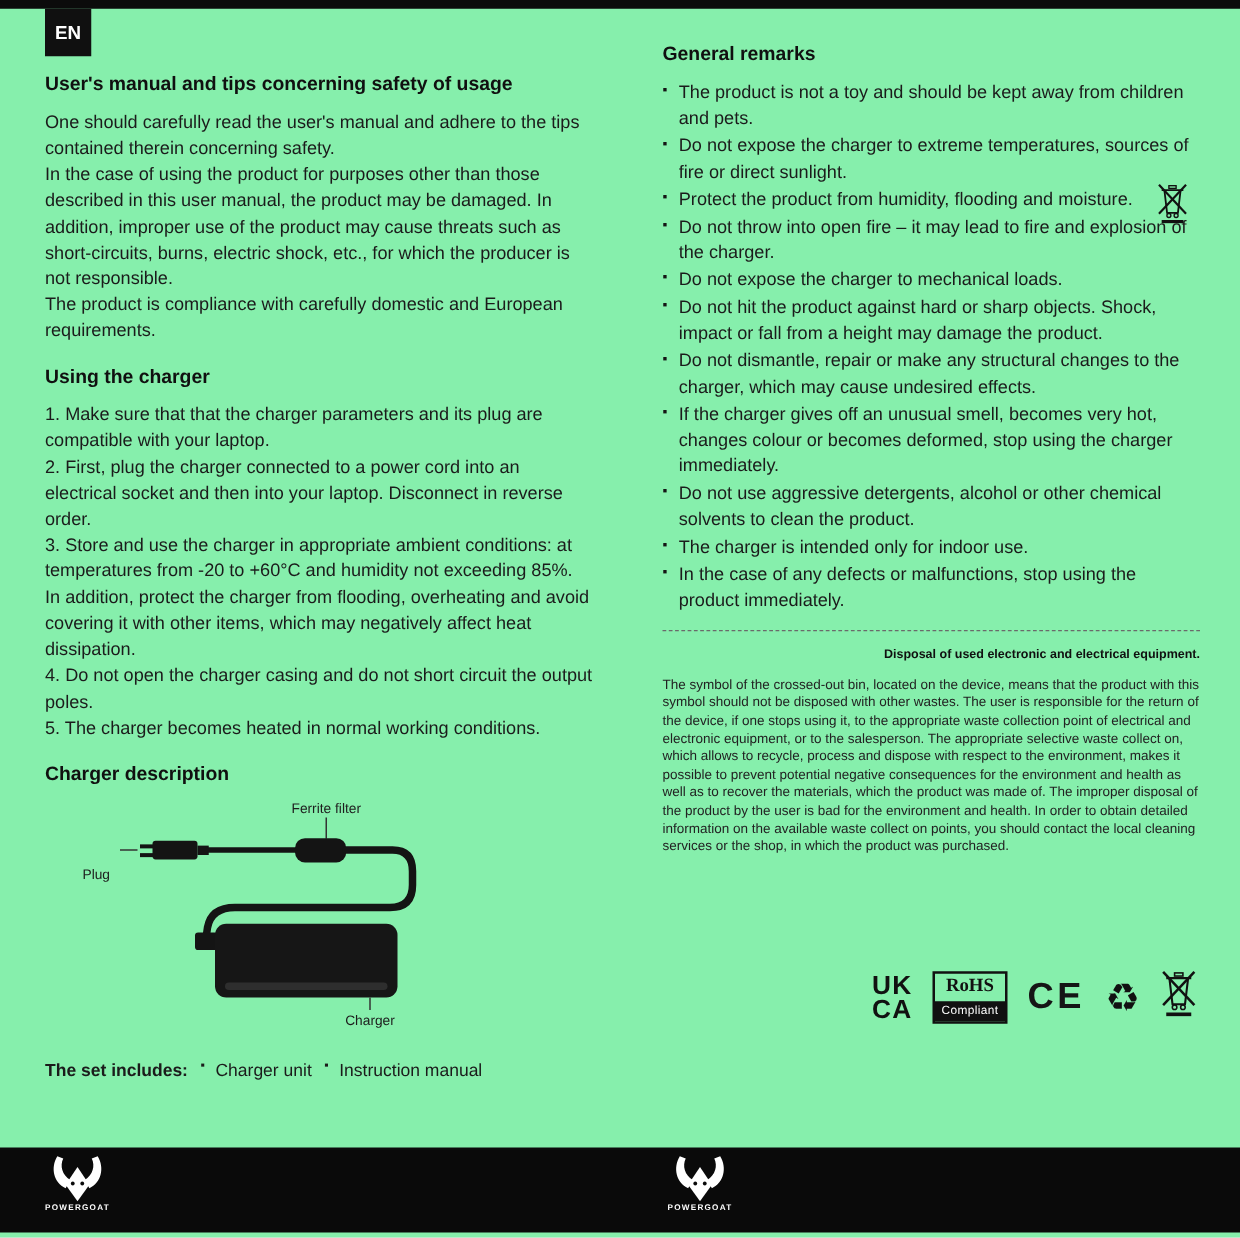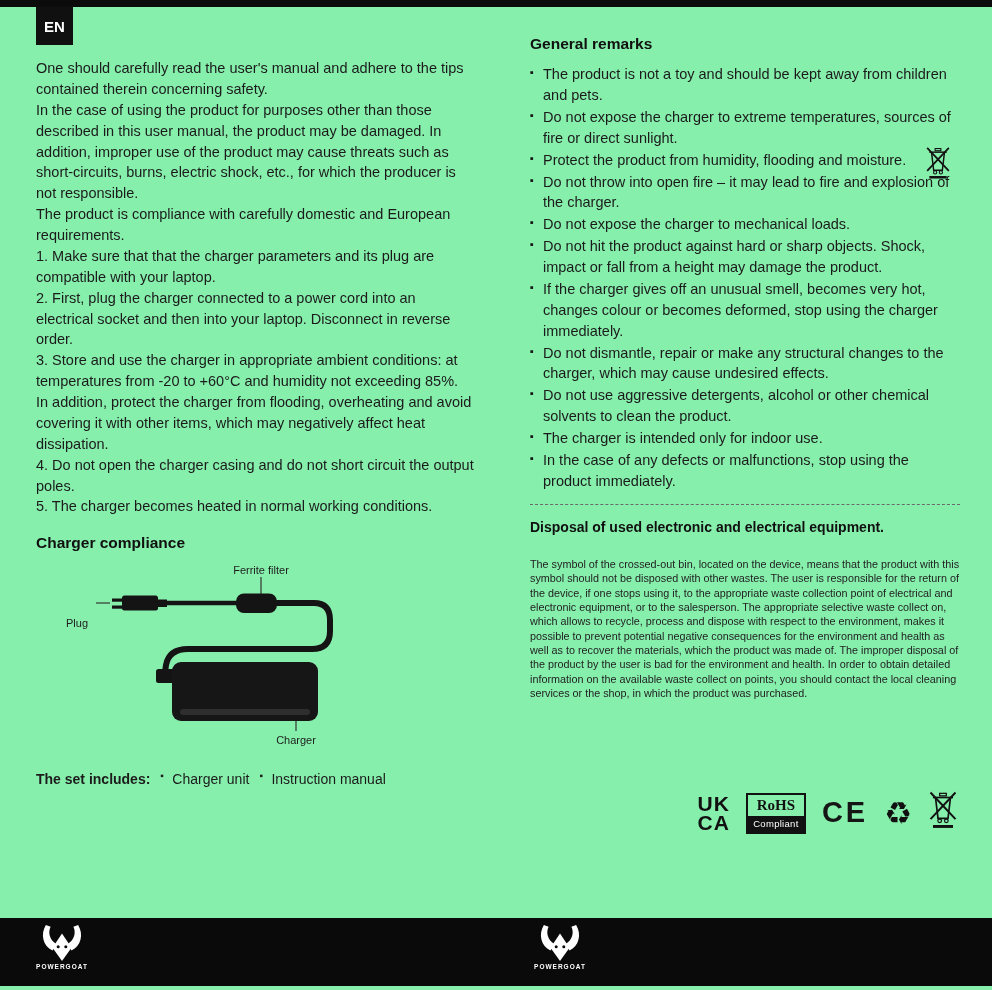--- a/index.html
+++ b/index.html
@@ -11,21 +11,21 @@
   .col{position:absolute;font-size:14.5px;line-height:1.44;}
   .col-left{left:36px;top:58px;width:438px;}
   .col-right{left:530px;top:34px;width:430px;}
   .hd{font-weight:bold;font-size:15.5px;line-height:1.3;margin:0 0 10px 0;color:#101010;}
   .hd-space{margin-top:16px;}
   p{margin:0;}
   ul.sq{list-style:none;margin:0;padding:0;}
   ul.sq li{position:relative;padding-left:13px;margin:0 0 1px 0;}
   ul.sq li::before{content:"▪";position:absolute;left:0;top:1px;font-size:11px;color:#141414;}
   .divider{border:0;border-top:1.5px dashed #6a6a6a;margin:12px 0 12px 0;}
-  .disposal-hd{font-weight:bold;font-size:14px;margin:0 0 20px 0;color:#101010;}
+  .disposal-hd{font-weight:bold;font-size:10px;margin:0 0 10px 0;color:#101010;text-align:right;}
   .disposal-body{font-size:10.8px;line-height:1.33;color:#222;}
   
   .diagram{position:relative;width:340px;height:186px;margin:4px 0 2px 30px;}
   .diagram svg{position:absolute;left:0;top:0;}
   .dlabel{position:absolute;font-size:11px;color:#1d1d1d;white-space:nowrap;}
   .lbl-ferrite{left:195px;top:0;transform:translateX(-50%);}
   .lbl-plug{left:0;top:16px;margin-top:37px;}
   .lbl-charger{left:230px;top:170px;transform:translateX(-50%);}
   .set-row{display:flex;align-items:baseline;gap:10px;margin-top:20px;font-size:14px;flex-wrap:wrap;}
   .set-label{font-weight:bold;}
@@ -62,31 +62,33 @@
       <path d="M9 8 L12 33 L24 33 L27 8" fill="none" stroke="#111" stroke-width="2"></path>
       <circle cx="14" cy="36" r="2.2" fill="none" stroke="#111" stroke-width="1.5"></circle>
       <circle cx="22" cy="36" r="2.2" fill="none" stroke="#111" stroke-width="1.5"></circle>
       <line x1="3" y1="2" x2="33" y2="34" stroke="#111" stroke-width="2.4"></line>
       <line x1="33" y1="2" x2="3" y2="34" stroke="#111" stroke-width="2.4"></line>
       <rect x="6" y="41" width="24" height="3.5" fill="#111"></rect>
     </svg>
   </div>
 
   <div class="col col-left">
+    <h2 class="hd">User's manual and tips concerning safety of usage</h2>
     <p>One should carefully read the user's manual and adhere to the tips contained therein concerning safety.</p>
     <p>In the case of using the product for purposes other than those described in this user manual, the product may be damaged. In addition, improper use of the product may cause threats such as short-circuits, burns, electric shock, etc., for which the producer is not responsible.</p>
     <p>The product is compliance with carefully domestic and European requirements.</p>
 
+    <h2 class="hd hd-space">Using the charger</h2>
     <p>1. Make sure that that the charger parameters and its plug are compatible with your laptop.</p>
     <p>2. First, plug the charger connected to a power cord into an electrical socket and then into your laptop. Disconnect in reverse order.</p>
     <p>3. Store and use the charger in appropriate ambient conditions: at temperatures from -20 to +60°C and humidity not exceeding 85%. In addition, protect the charger from flooding, overheating and avoid covering it with other items, which may negatively affect heat dissipation.</p>
     <p>4. Do not open the charger casing and do not short circuit the output poles.</p>
     <p>5. The charger becomes heated in normal working conditions.</p>
 
-    <h2 class="hd hd-space">Charger compliance</h2>
+    <h2 class="hd hd-space">Charger description</h2>
 
     <div class="diagram">
       <svg width="340" height="186" viewBox="0 0 340 186">
 
         <line x1="195" y1="14" x2="195" y2="31" stroke="#333" stroke-width="1.2"></line>
 
         <line x1="30" y1="40" x2="44" y2="40" stroke="#333" stroke-width="1.2"></line>
 
         <rect x="46" y="35.5" width="11" height="3.2" fill="#141414"></rect>
         <rect x="46" y="42.5" width="11" height="3.2" fill="#141414"></rect>
@@ -121,22 +123,22 @@
 
   <div class="col col-right">
     <h2 class="hd">General remarks</h2>
     <ul class="sq">
       <li>The product is not a toy and should be kept away from children and pets.</li>
       <li>Do not expose the charger to extreme temperatures, sources of fire or direct sunlight.</li>
       <li>Protect the product from humidity, flooding and moisture.</li>
       <li>Do not throw into open fire – it may lead to fire and explosion of the charger.</li>
       <li>Do not expose the charger to mechanical loads.</li>
       <li>Do not hit the product against hard or sharp objects. Shock, impact or fall from a height may damage the product.</li>
+      <li>Do not dismantle, repair or make any structural changes to the charger, which may cause undesired effects.</li>
       <li>If the charger gives off an unusual smell, becomes very hot, changes colour or becomes deformed, stop using the charger immediately.</li>
-      <li>Do not dismantle, repair or make any structural changes to the charger, which may cause undesired effects.</li>
       <li>Do not use aggressive detergents, alcohol or other chemical solvents to clean the product.</li>
       <li>The charger is intended only for indoor use.</li>
       <li>In the case of any defects or malfunctions, stop using the product immediately.</li>
     </ul>
 
     <hr class="divider">
 
     <h3 class="disposal-hd">Disposal of used electronic and electrical equipment.</h3>
     <p class="disposal-body">The symbol of the crossed-out bin, located on the device, means that the product with this symbol should not be disposed with other wastes. The user is responsible for the return of the device, if one stops using it, to the appropriate waste collection point of electrical and electronic equipment, or to the salesperson. The appropriate selective waste collect on, which allows to recycle, process and dispose with respect to the environment, makes it possible to prevent potential negative consequences for the environment and health as well as to recover the materials, which the product was made of. The improper disposal of the product by the user is bad for the environment and health. In order to obtain detailed information on the available waste collect on points, you should contact the local cleaning services or the shop, in which the product was purchased.</p>
 

